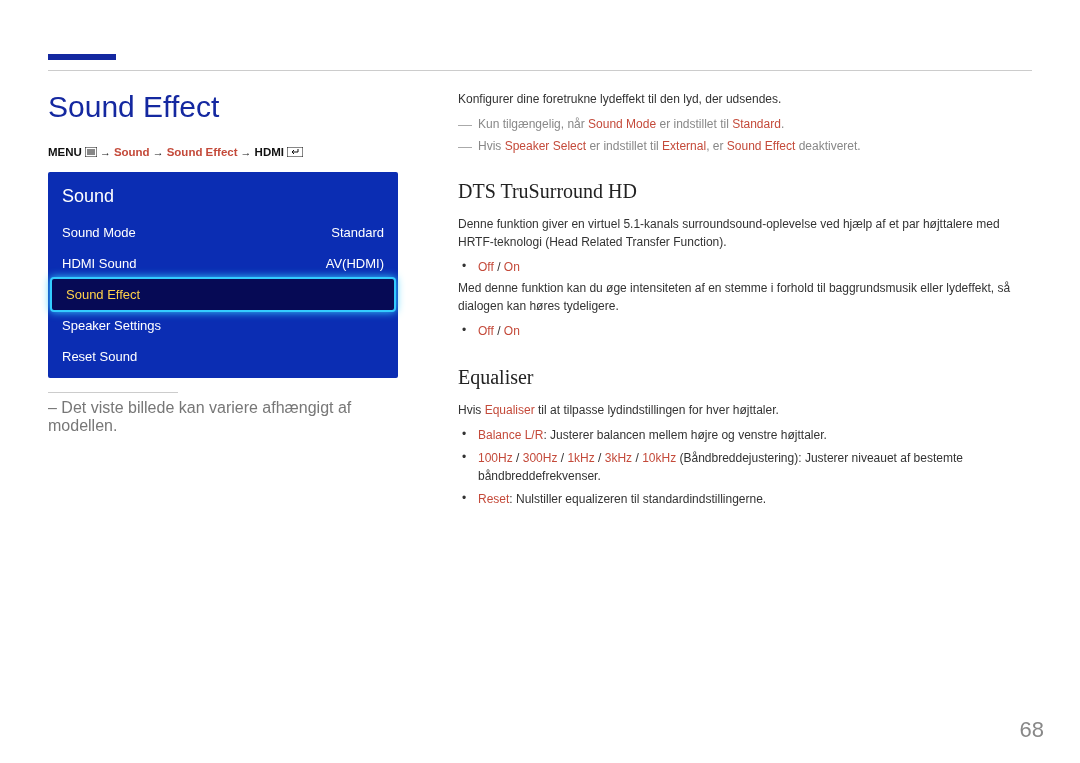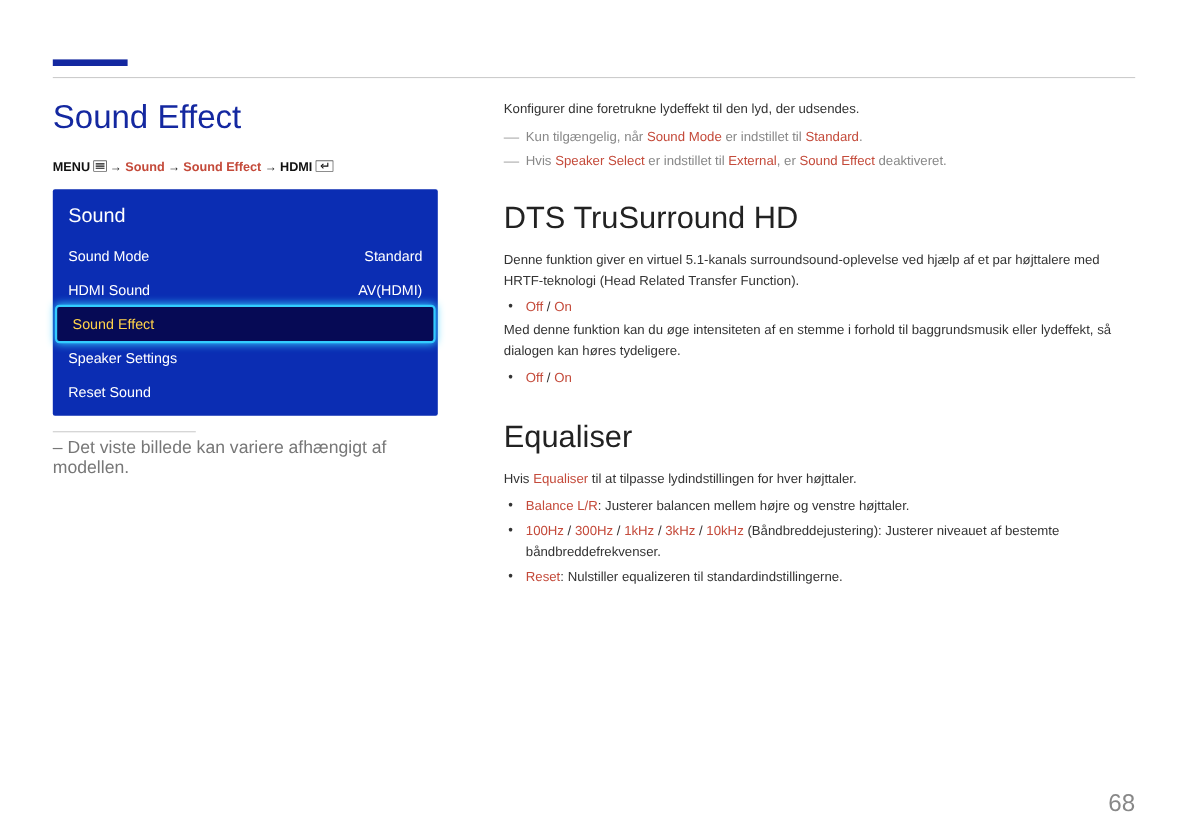--- a/index.html
+++ b/index.html
@@ -18,26 +18,26 @@
   .menu-panel { background: #0b2db3; color: #fff; border-radius: 2px; padding: 8px 0 6px 0; margin-bottom: 6px; }
   .menu-title { font-size: 18px; font-weight: 400; padding: 6px 14px 10px 14px; }
   .menu-item { display: flex; justify-content: space-between; font-size: 13px; padding: 8px 14px; }
   .menu-item.selected { background: #060a55; margin: 0 4px; border-radius: 2px; box-shadow: 0 0 0 2px #3cf, 0 0 8px 2px #3cf; color: #ffd24a; }
   .menu-item.selected .value { color: #ffd24a; }
   .foot-rule { border-top: 1px solid #ccc; margin: 14px 0 6px 0; width: 130px; }
   .footnote { font-size: 16px; color: #777; }
   .intro { margin-bottom: 6px; }
   .dash-note { color: #888; margin: 4px 0 4px 0; padding-left: 20px; position: relative; }
   .dash-note::before { content: "―"; position: absolute; left: 0; top: -1px; color: #aaa; font-size: 14px; }
-  .h2 { font-size: 28px; color: #222; font-weight: 500; margin-top: 20px; margin-bottom: 8px; }
+  .h2 { font-size: 20px; color: #222; font-weight: 500; margin-top: 20px; margin-bottom: 8px; font-family: Liberation Serif, serif; }
   .accent { color: #c44a3a; }
   ul.bul { list-style: none; padding-left: 16px; margin-top: 4px; }
   ul.bul li { position: relative; padding: 2px 0 2px 4px; }
   ul.bul li::before { content: "•"; position: absolute; left: -12px; top: 1px; color: #333; font-size: 12px; }
-  .pagenum { position: absolute; right: 48px; bottom: 20px; font-size: 22px; color: #888; }
+  .pagenum { position: absolute; right: 36px; bottom: 20px; font-size: 22px; color: #888; }
   .icon-svg { display:inline-block; vertical-align:middle; }
 </style>
 </head>
 <body>
 
 <div class="page">
   <div class="top-bar"></div>
   <div class="rule"></div>
 
   <div class="content">

